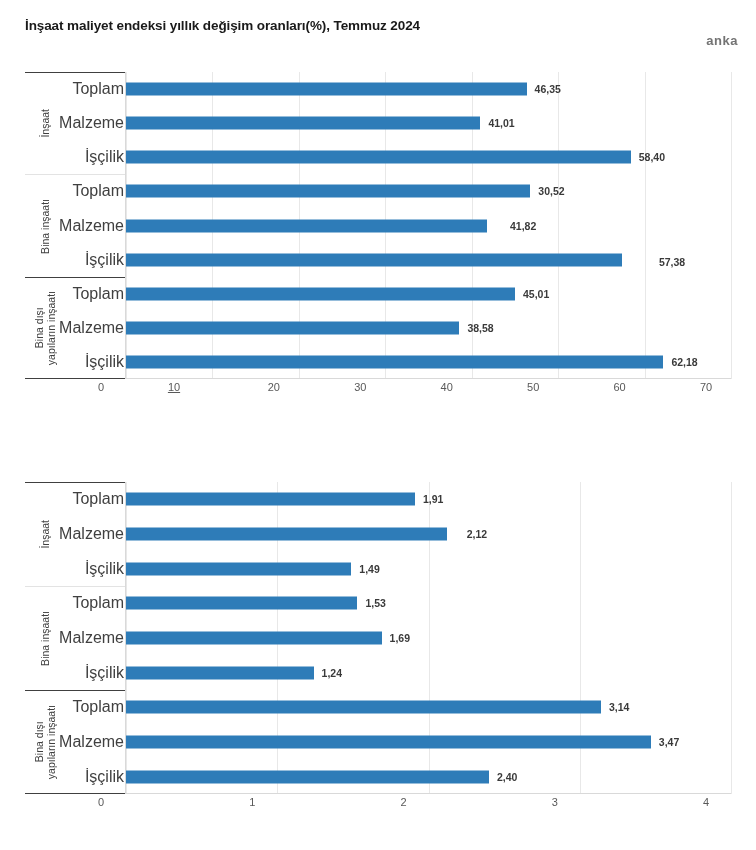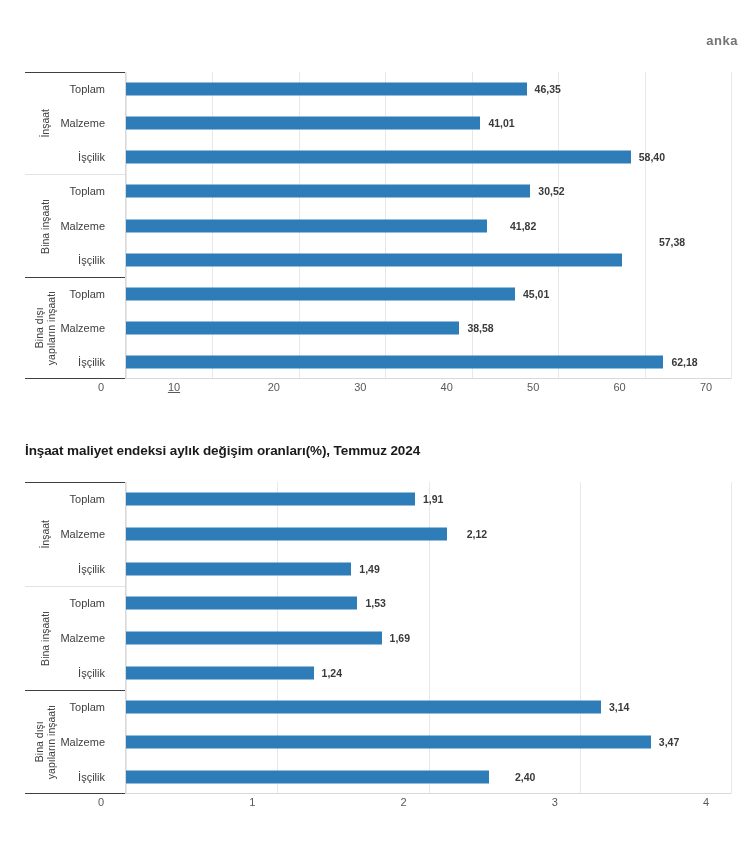--- a/index.html
+++ b/index.html
@@ -89,22 +89,22 @@
   }
   .grp-title span {
     writing-mode: vertical-rl;
     transform: rotate(180deg);
     white-space: pre-line;
     display: block;
   }
 
   .cat-label {
     position: absolute;
-    right: 20px;
-    font-size: 11px;
+    right: 1px;
+    font-size: 16px;
     color: #404040;
     text-align: right;
     white-space: nowrap;
     transform: translateY(-50%);
   }
 
   
   .plot-area {
     position: absolute;
     left: 101px;
@@ -155,20 +155,21 @@
   .tick-row { position: absolute; left: 101px; right: 0; height: 18px; }
   #ticks-1 { top: 381px; }
   #ticks-2 { top: 371px; }
 </style>
 </head>
 <body>
 
 <div class="page">
 
   <section class="chart-block" id="chart-1">
+    <div class="chart-title">İnşaat maliyet endeksi yıllık değişim oranları(%), Temmuz 2024</div>
     <div class="watermark">anka</div>
 
     <div class="plot" id="plot-1">
       <div class="cat-col">
           <div class="grp grp-sep-top-dark" style="top: 0px; height: 102.333px;">
             <div class="grp-title">
               <span>İnşaat</span>
             </div>
           </div>
           <div class="cat-label" style="top: 17.0556px;">Toplam</div>
@@ -206,21 +207,21 @@
           <div class="bar-value" style="top: 17.0556px; left: 408.596px;">46,35</div>
           <div class="bar" style="top: 51.1667px; left: 0px; width: 354.444px; background: rgb(46, 124, 184);"></div>
           <div class="bar-value" style="top: 51.1667px; left: 362.444px;">41,01</div>
           <div class="bar" style="top: 85.2778px; left: 0px; width: 504.743px; background: rgb(46, 124, 184);"></div>
           <div class="bar-value" style="top: 85.2778px; left: 512.743px;">58,40</div>
           <div class="bar" style="top: 119.389px; left: 0px; width: 404.313px; background: rgb(46, 124, 184);"></div>
           <div class="bar-value" style="top: 119.389px; left: 412.313px;">30,52</div>
           <div class="bar" style="top: 153.5px; left: 0px; width: 361.444px; background: rgb(46, 124, 184);"></div>
           <div class="bar-value" style="top: 153.5px; left: 384px;">41,82</div>
           <div class="bar" style="top: 187.611px; left: 0px; width: 495.927px; background: rgb(46, 124, 184);"></div>
-          <div class="bar-value" style="top: 170px; left: 503.927px; padding-left: 29px;">57,38</div>
+          <div class="bar-value" style="top: 190px; left: 503.927px; padding-left: 29px;">57,38</div>
           <div class="bar" style="top: 221.722px; left: 0px; width: 389.015px; background: rgb(46, 124, 184);"></div>
           <div class="bar-value" style="top: 221.722px; left: 397.015px;">45,01</div>
           <div class="bar" style="top: 255.833px; left: 0px; width: 333.441px; background: rgb(46, 124, 184);"></div>
           <div class="bar-value" style="top: 255.833px; left: 341.441px;">38,58</div>
           <div class="bar" style="top: 289.944px; left: 0px; width: 537.413px; background: rgb(46, 124, 184);"></div>
           <div class="bar-value" style="top: 289.944px; left: 545.413px;">62,18</div>
         </div>
     </div>
 
     <div class="tick-row" id="ticks-1">
@@ -229,21 +230,20 @@
         <div class="tick-label" style="left: 172.857px;">20</div>
         <div class="tick-label" style="left: 259.286px;">30</div>
         <div class="tick-label" style="left: 345.714px;">40</div>
         <div class="tick-label" style="left: 432.143px;">50</div>
         <div class="tick-label" style="left: 518.571px;">60</div>
         <div class="tick-label" style="left: 605px;">70</div>
       </div>
   </section>
 
   <section class="chart-block" id="chart-2">
-    <div class="chart-title">İnşaat maliyet endeksi aylık değişim oranları(%), Temmuz 2024</div>
 
     <div class="plot" id="plot-2">
       <div class="cat-col">
           <div class="grp grp-sep-top-dark" style="top: 0px; height: 104px;">
             <div class="grp-title">
               <span>İnşaat</span>
             </div>
           </div>
           <div class="cat-label" style="top: 17.3333px;">Toplam</div>
           <div class="cat-label" style="top: 52px;">Malzeme</div>
@@ -283,21 +283,21 @@
           <div class="bar-value" style="top: 121.333px; left: 239.412px;">1,53</div>
           <div class="bar" style="top: 156px; left: 0px; width: 255.612px; background: rgb(46, 124, 184);"></div>
           <div class="bar-value" style="top: 156px; left: 263.612px;">1,69</div>
           <div class="bar" style="top: 190.667px; left: 0px; width: 187.55px; background: rgb(46, 124, 184);"></div>
           <div class="bar-value" style="top: 190.667px; left: 195.55px;">1,24</div>
           <div class="bar" style="top: 225.333px; left: 0px; width: 474.925px; background: rgb(46, 124, 184);"></div>
           <div class="bar-value" style="top: 225.333px; left: 482.925px;">3,14</div>
           <div class="bar" style="top: 260px; left: 0px; width: 524.837px; background: rgb(46, 124, 184);"></div>
           <div class="bar-value" style="top: 260px; left: 532.837px;">3,47</div>
           <div class="bar" style="top: 294.667px; left: 0px; width: 363px; background: rgb(46, 124, 184);"></div>
-          <div class="bar-value" style="top: 294.667px; left: 389px;">2,40</div>
+          <div class="bar-value" style="top: 294.667px; left: 371px;">2,40</div>
         </div>
     </div>
 
     <div class="tick-row" id="ticks-2">
         <div class="tick-label" style="left: 0px;">0</div>
         <div class="tick-label" style="left: 151.25px;">1</div>
         <div class="tick-label" style="left: 302.5px;">2</div>
         <div class="tick-label" style="left: 453.75px;">3</div>
         <div class="tick-label" style="left: 605px;">4</div>
       </div>

